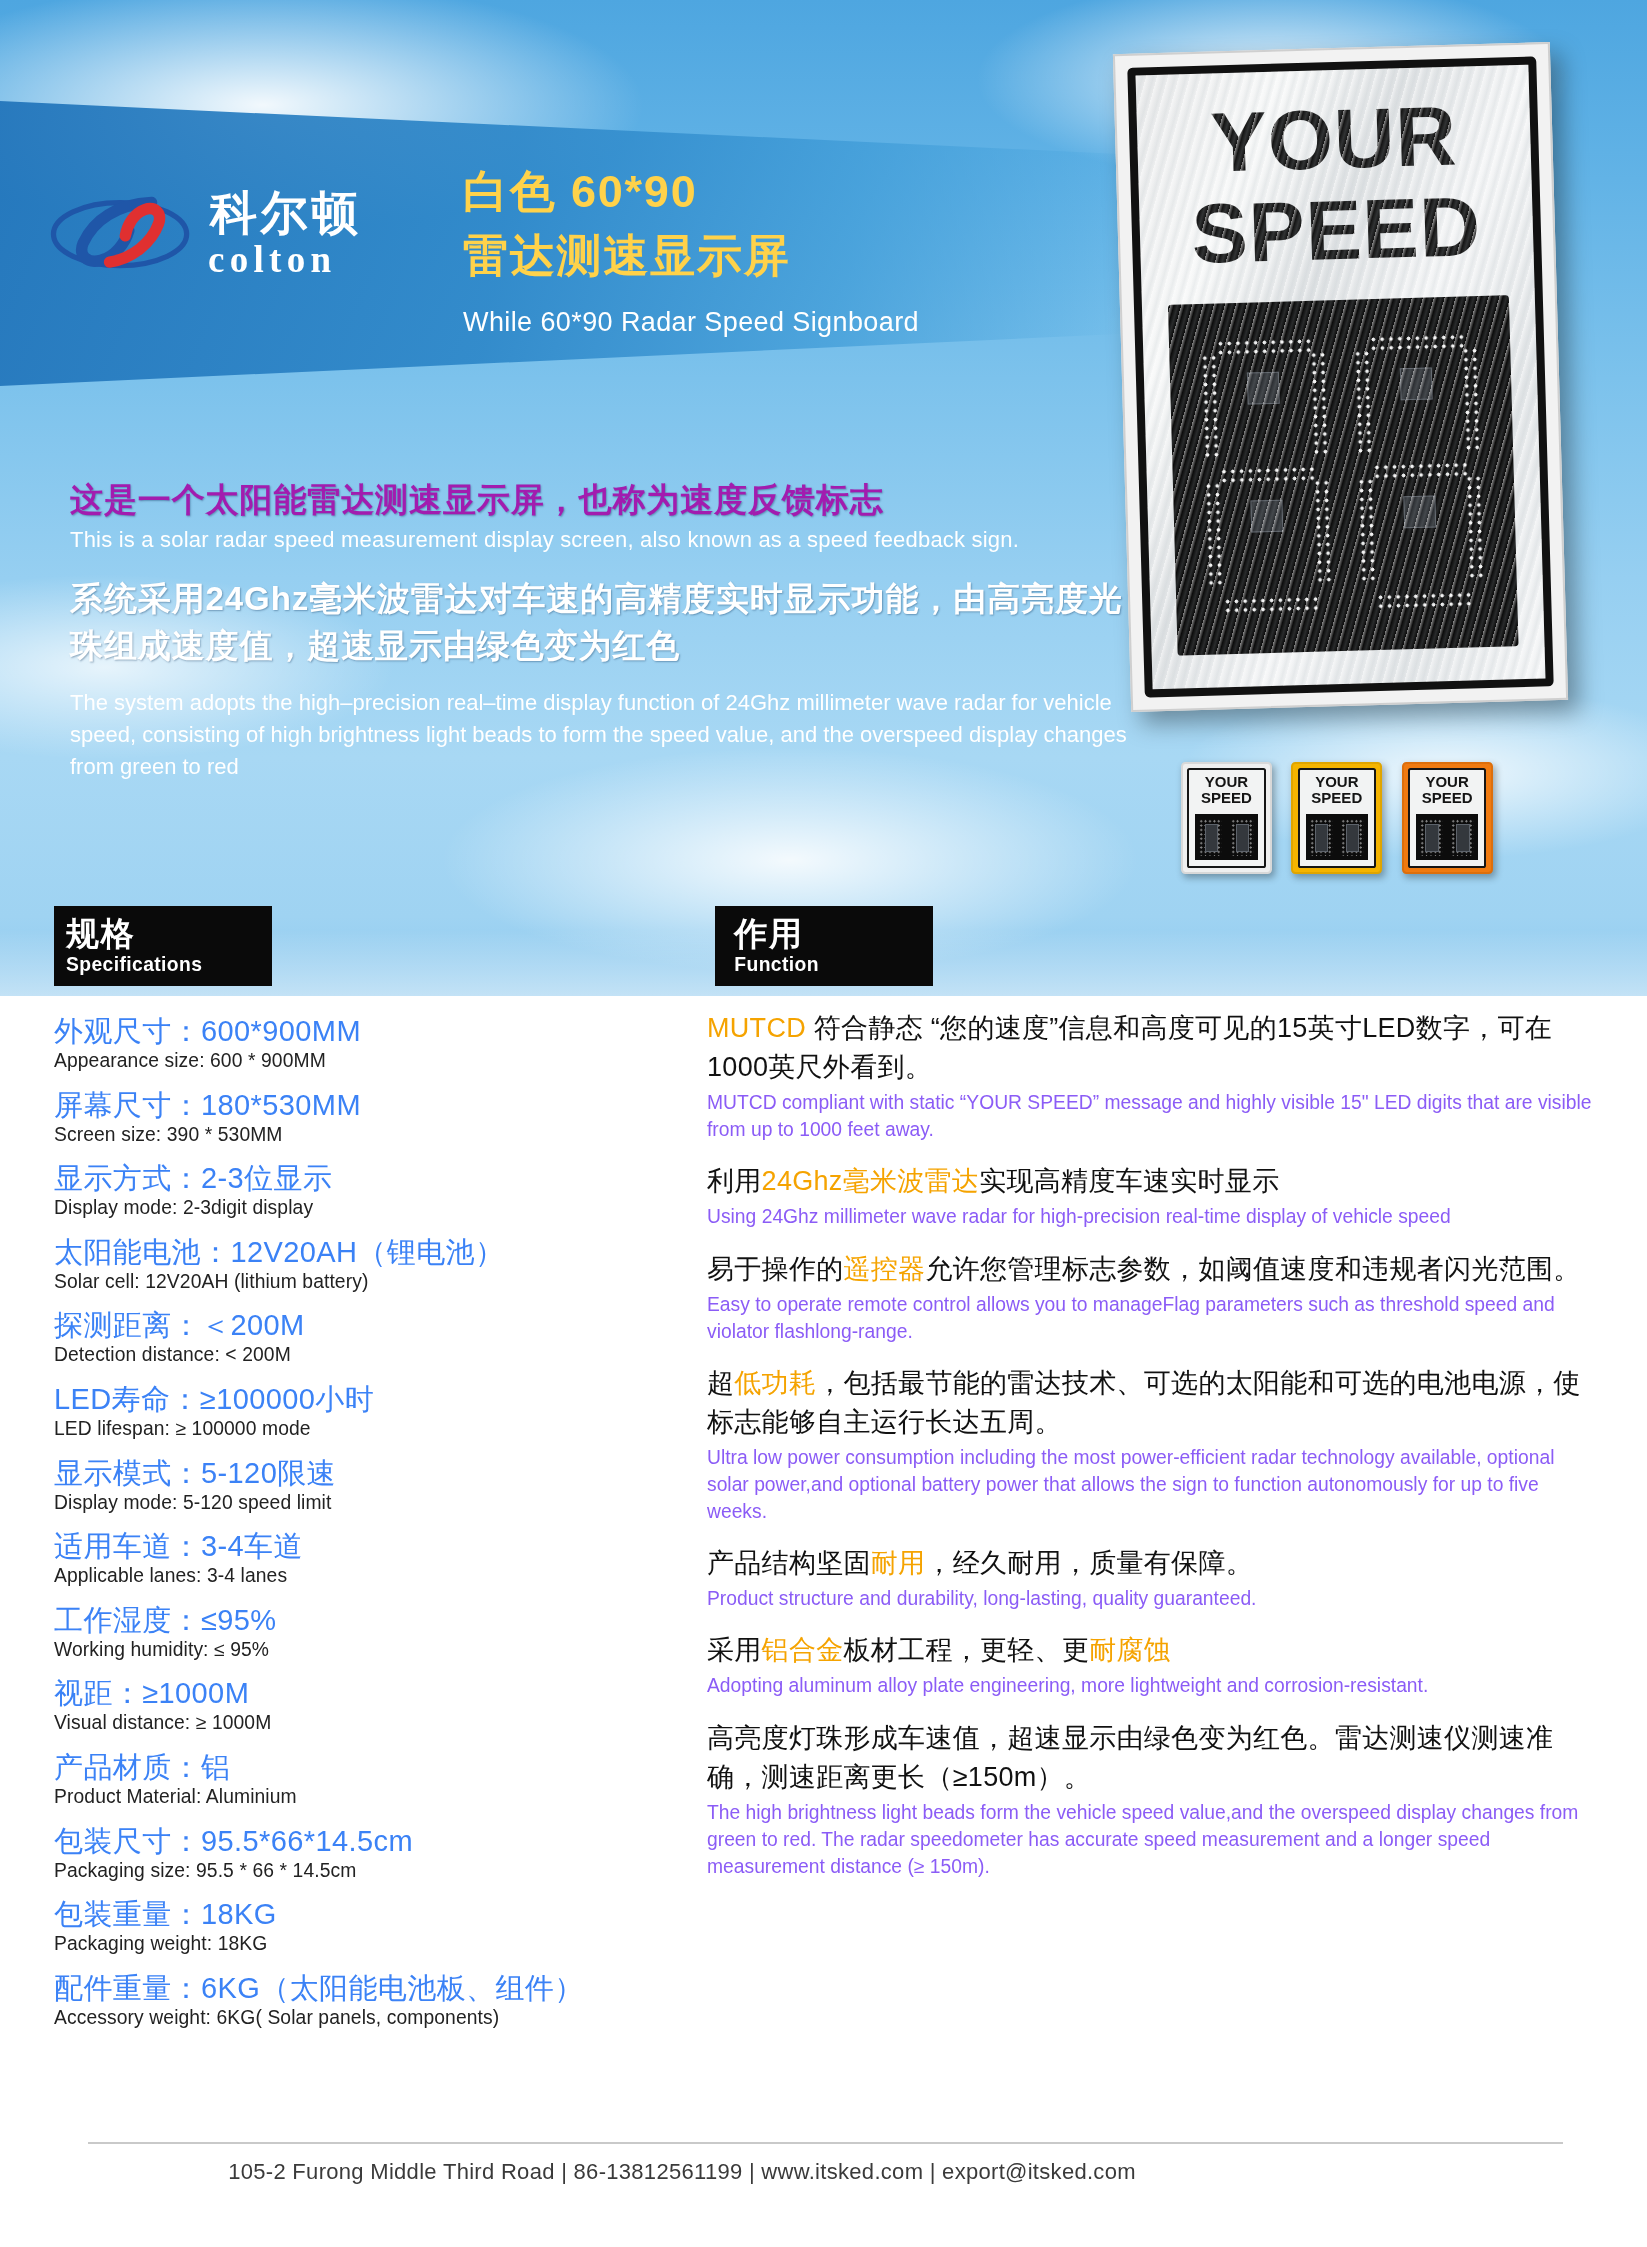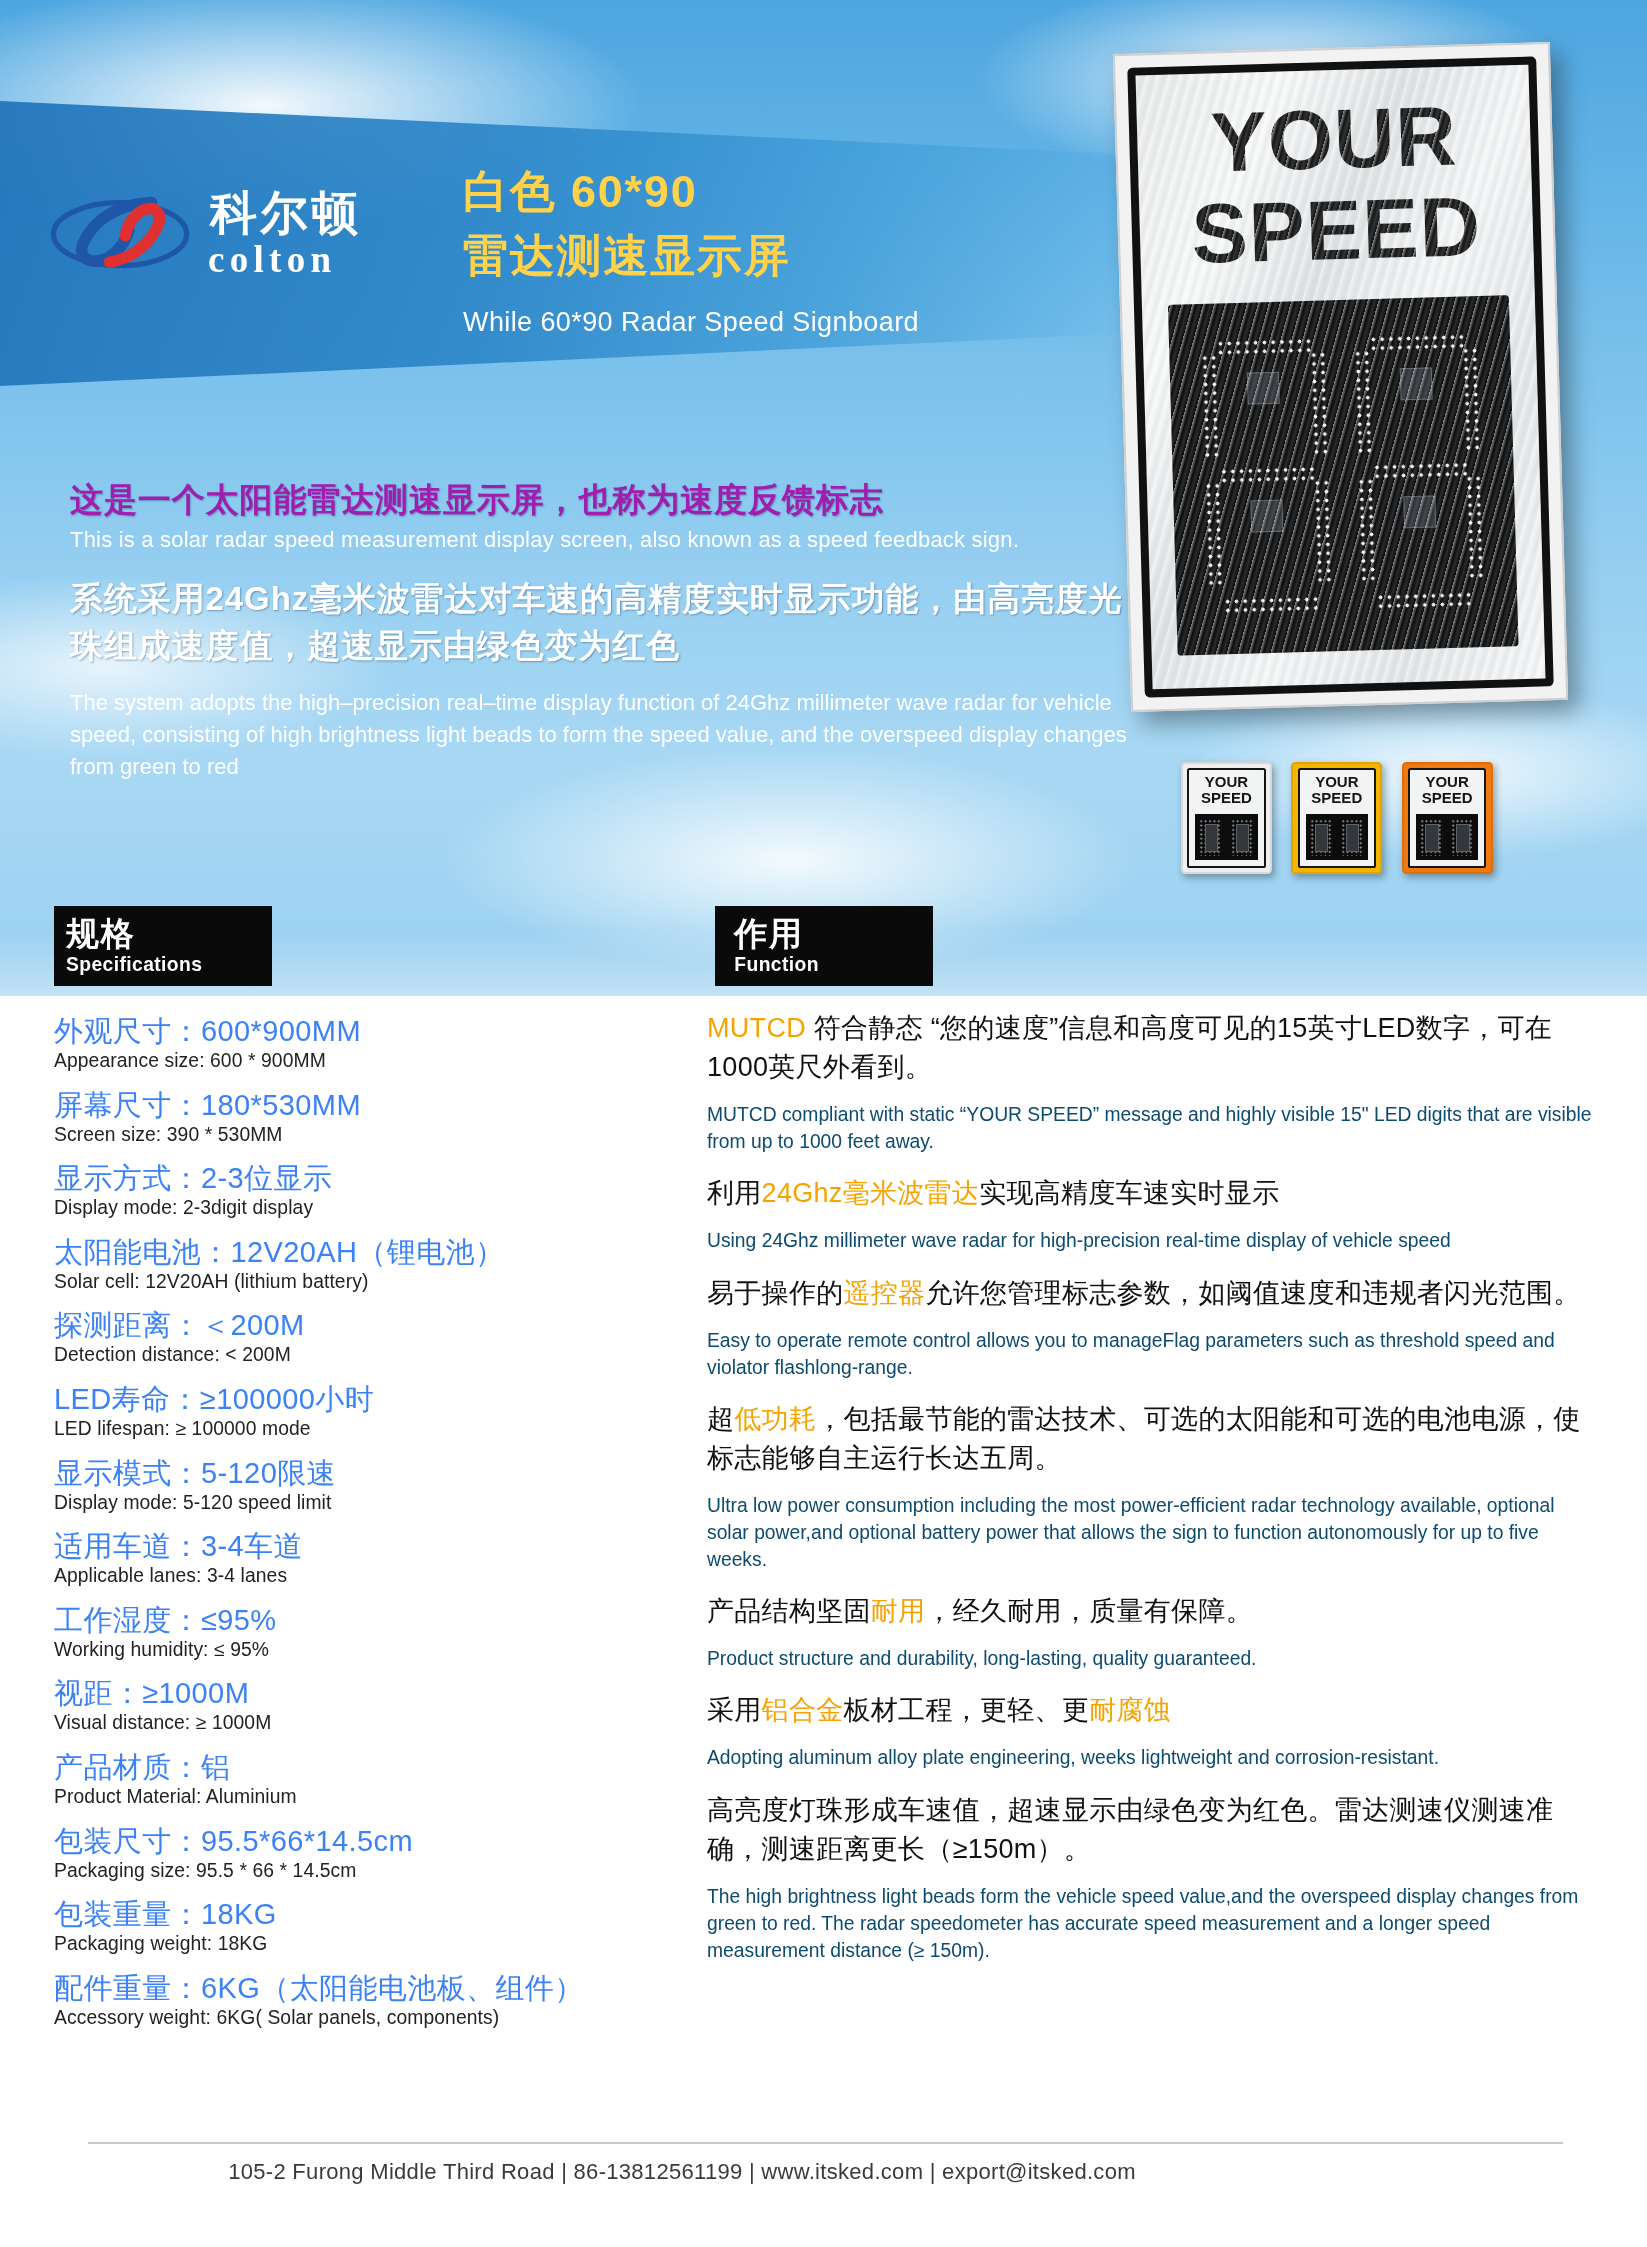--- a/index.html
+++ b/index.html
@@ -347,23 +347,23 @@
   }
   .func-item { margin-bottom: 19.3px; }
   .func-cn {
     font-size: 27px;
     color: #111111;
     line-height: 39px;
     letter-spacing: 0.3px;
   }
   .func-en {
     font-size: 19.3px;
-    color: #0c4a6e;
+    color: #8b5cf6;
     line-height: 27px;
-    margin-top: 14px;
+    margin-top: 2px;
   }
   .hl { color: #f5a300; }
 
   
   .footer-line {
     position: absolute;
     left: 88px; top: 2142px;
     width: 1475px;
     height: 1.8px;
     background: #c9c9c9;
@@ -558,21 +558,21 @@
       <div class="func-item">
         <div class="func-cn"><span>超</span><span class="hl">低功耗</span><span>，包括最节能的雷达技术、可选的太阳能和可选的电池电源，使标志能够自主运行长达五周。</span></div>
         <div class="func-en">Ultra low power consumption including the most power-efficient radar technology available, optional solar power,and optional battery power that allows the sign to function autonomously for up to five weeks.</div>
       </div>
       <div class="func-item">
         <div class="func-cn"><span>产品结构坚固</span><span class="hl">耐用</span><span>，经久耐用，质量有保障。</span></div>
         <div class="func-en">Product structure and durability, long-lasting, quality guaranteed.</div>
       </div>
       <div class="func-item">
         <div class="func-cn"><span>采用</span><span class="hl">铝合金</span><span>板材工程，更轻、更</span><span class="hl">耐腐蚀</span></div>
-        <div class="func-en">Adopting aluminum alloy plate engineering, weeks lightweight and corrosion-resistant.</div>
+        <div class="func-en">Adopting aluminum alloy plate engineering, more lightweight and corrosion-resistant.</div>
       </div>
       <div class="func-item">
         <div class="func-cn"><span>高亮度灯珠形成车速值，超速显示由绿色变为红色。雷达测速仪测速准确，测速距离更长（≥150m）。</span></div>
         <div class="func-en">The high brightness light beads form the vehicle speed value,and the overspeed display changes from green to red. The radar speedometer has accurate speed measurement and  a longer speed measurement distance (≥ 150m).</div>
       </div>
     </div>
 
   <div class="footer-line"></div>
   <div class="footer">105-2 Furong Middle Third Road | 86-13812561199 | www.itsked.com | export@itsked.com</div>
 

